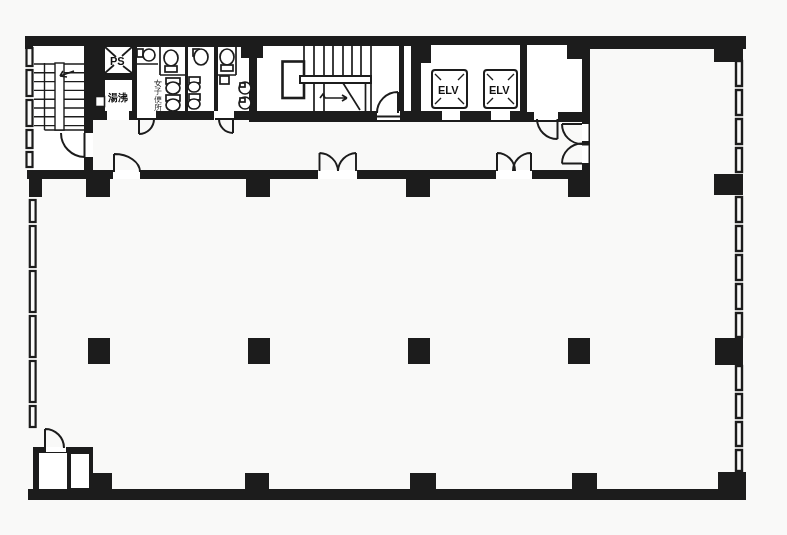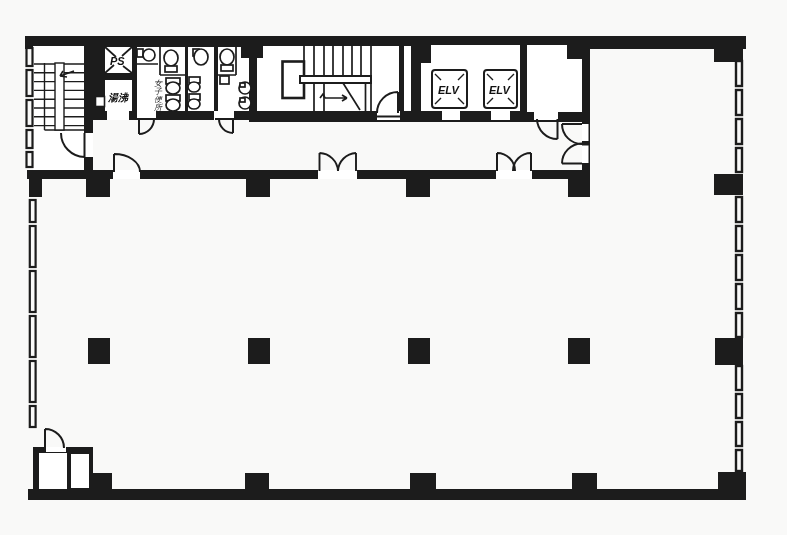--- a/index.html
+++ b/index.html
@@ -1,16 +1,16 @@
 <!DOCTYPE html>
 <html><head>
 <meta charset="utf-8">
 <style>
   html,body{margin:0;padding:0;background:#ffffff;}
-  .page{width:787px;height:535px;position:relative;background:#f9f9f8;font-style:italic;}
+  .page{width:787px;height:535px;position:relative;background:#f9f9f8;}
   svg{position:absolute;left:0;top:0;filter:blur(0.35px);}
   text{font-family:"Liberation Sans", sans-serif;}
 </style>
 </head>
 <body>
 <div class="page">
 <svg width="787" height="535" viewBox="0 0 787 535">
 <g stroke="none" fill="#1c1c1c">
 
 <rect x="25" y="36" width="721" height="13"></rect>

